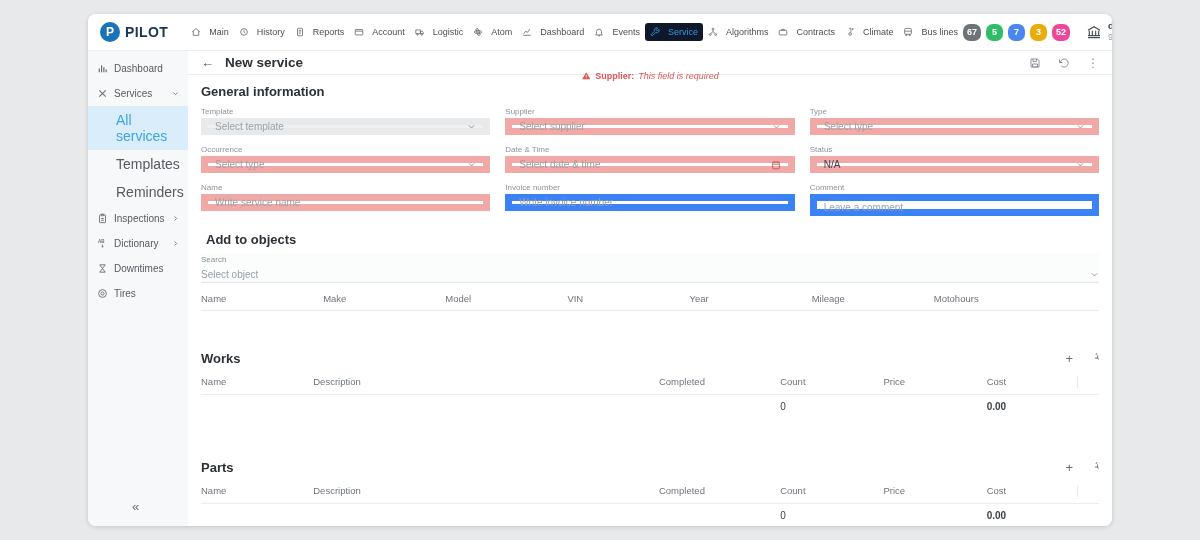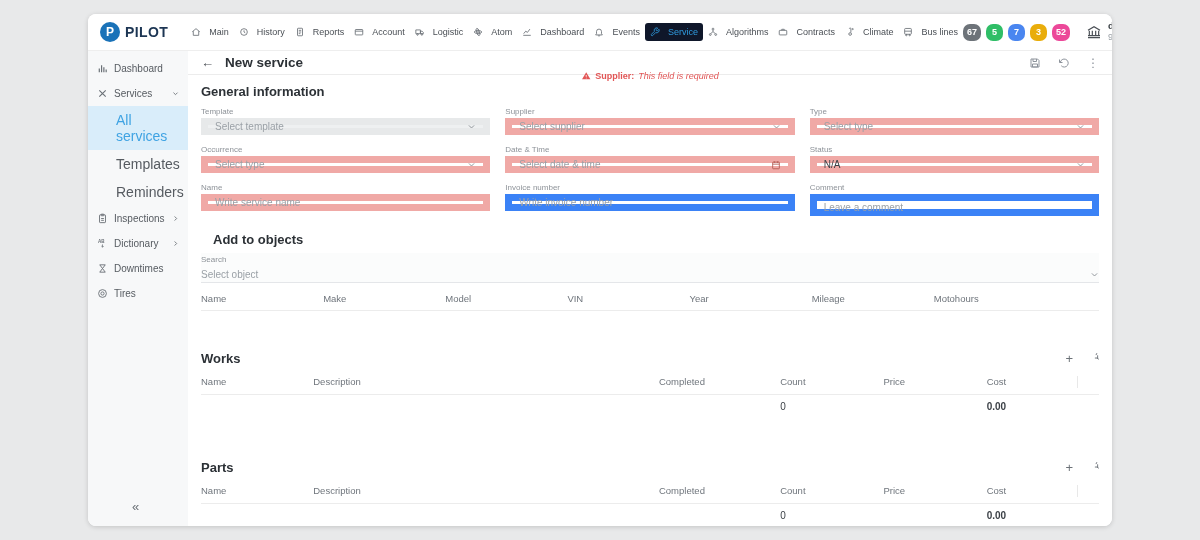--- a/index.html
+++ b/index.html
@@ -67,21 +67,21 @@
              display:flex; align-items:center; padding:0 7px; font-size:10px; color:#9aa0a6; cursor:pointer; }
   .control.invalid { border-color:#f0a9a6; }
   .control.disabled { background:#eef0f1; border-color:#e7e9ea; cursor:default; }
   .control .val { color:#3c4147; }
   .chev { margin-left:auto; color:#8d9298; display:flex; }
   .chev svg { width:9px; height:9px; }
   .cal { margin-left:auto; color:#b0574e; display:flex; }
   .cal svg { width:10px; height:10px; }
   .control.area { height:22px; align-items:center; padding-top:4px; cursor:text; }
 
-  .objects-title { margin:16px 12px 6px; }
+  .objects-title { margin:16px 5px 6px; }
   .search-block { background:#fbfcfc; padding-top:2px; }
   .search-label { font-size:8px; color:#8d9298; margin-bottom:2px; }
   .search-field { height:17px; border-bottom:1px solid #e4e6e9; display:flex; align-items:center;
                   font-size:10px; color:#9aa0a6; cursor:pointer; }
 
   .tbl-header { display:flex; border-bottom:1px solid #ececec; padding:6px 0; margin-top:4px; }
   .tbl-header .hc { font-size:9.5px; color:#6f757c; }
   .obj-c { width:13.6%; } .obj-last { width:18.4%; }
   .obj-body { height:28px; }
 

